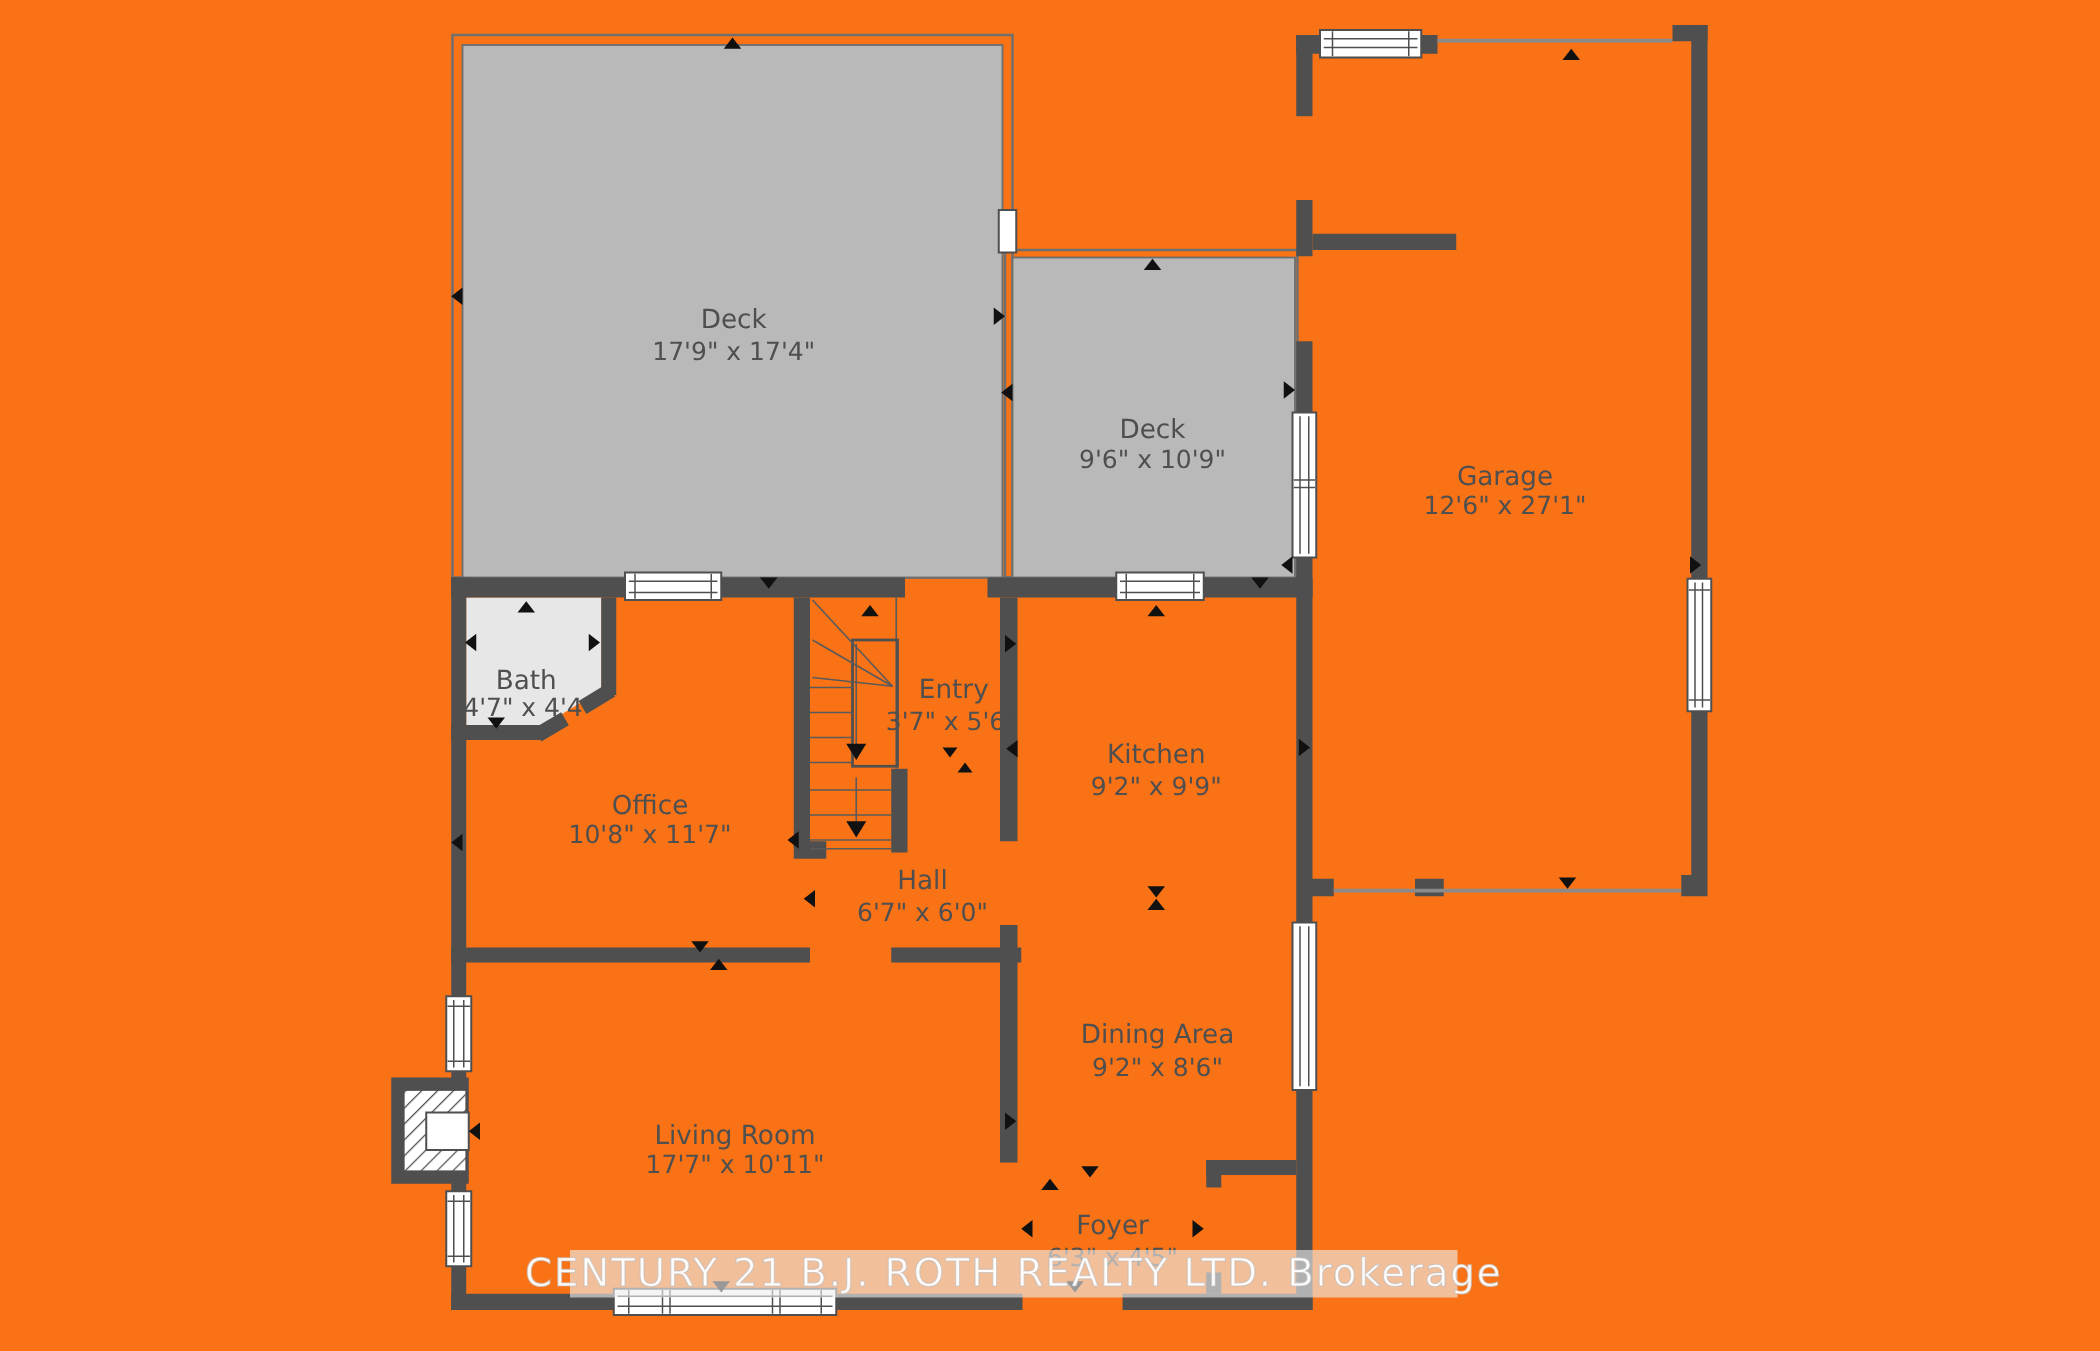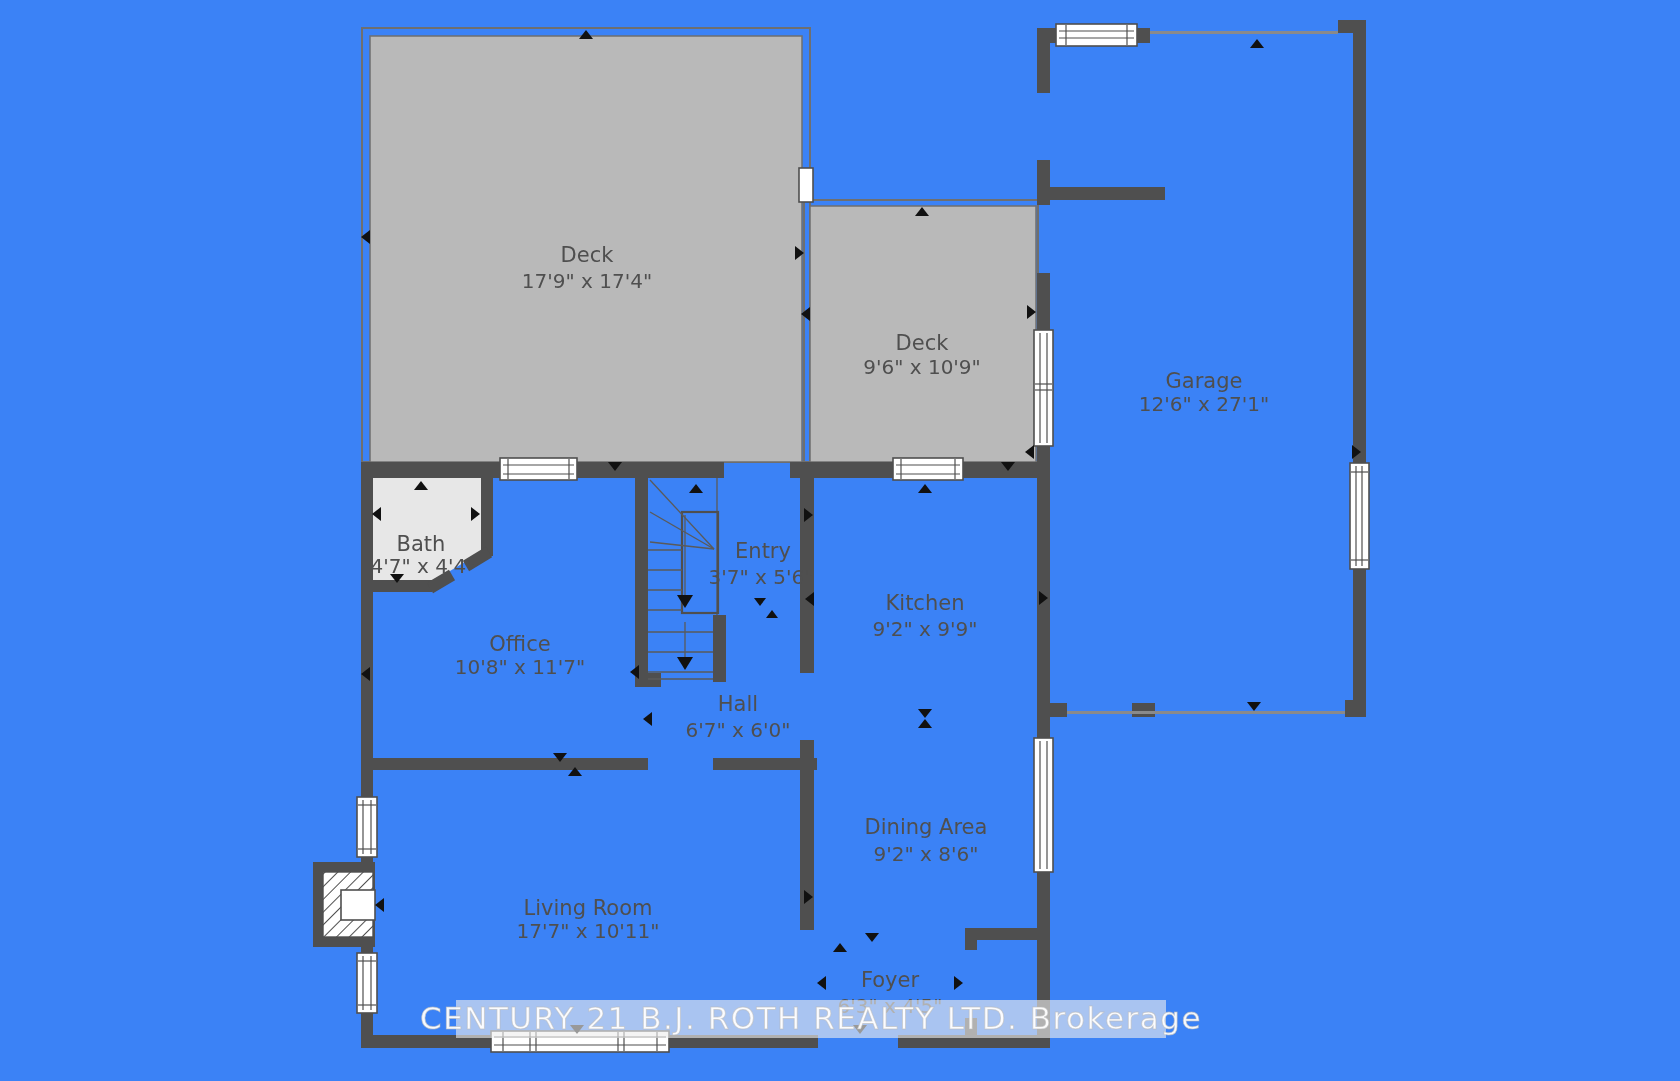--- a/index.html
+++ b/index.html
@@ -1,16 +1,16 @@
 <!DOCTYPE html>
 <html><head>
 <meta charset="utf-8">
 <style>
   html,body{margin:0;padding:0;background:#ffffff;}
-  .stage{position:relative;width:1680px;height:1081px;background:#3b82f6;overflow:hidden;
+  .stage{position:relative;width:1680px;height:1081px;background:#f97316;overflow:hidden;
          font-family:"DejaVu Sans","Liberation Sans",sans-serif;}
   svg{display:block;width:100%;height:100%;}
   .wall{fill:#4f4f4f;}
   .thinline{fill:#8a8a8a;}
   .deck-outer{fill:none;stroke:#6f6f6f;stroke-width:2;}
   .deck-fill{fill:#b9b9b9;stroke:#6f6f6f;stroke-width:1.5;}
   .bath-fill{fill:#e7e7e7;}
   .win{fill:#ffffff;stroke:#4f4f4f;stroke-width:1.6;}
   .winline{stroke:#4f4f4f;stroke-width:1.2;fill:none;}
   .stairline{stroke:#5a5a5a;stroke-width:1.3;fill:none;}

